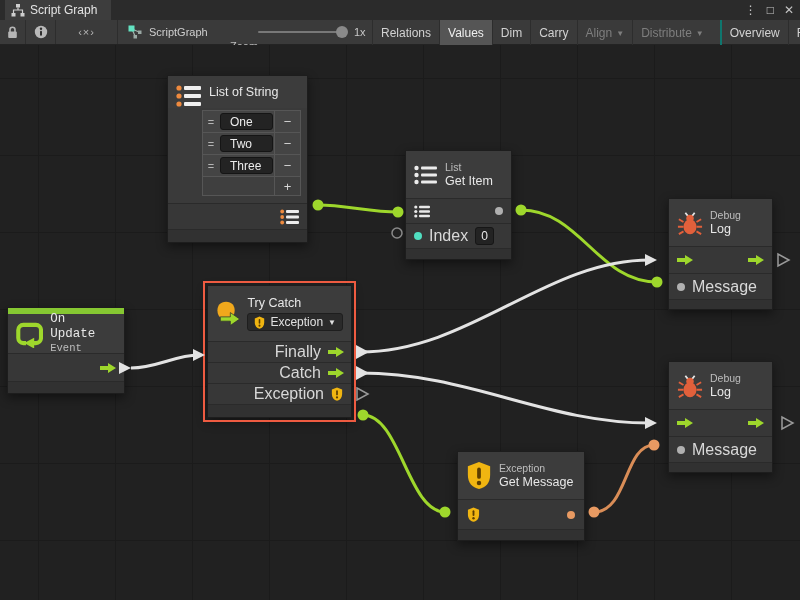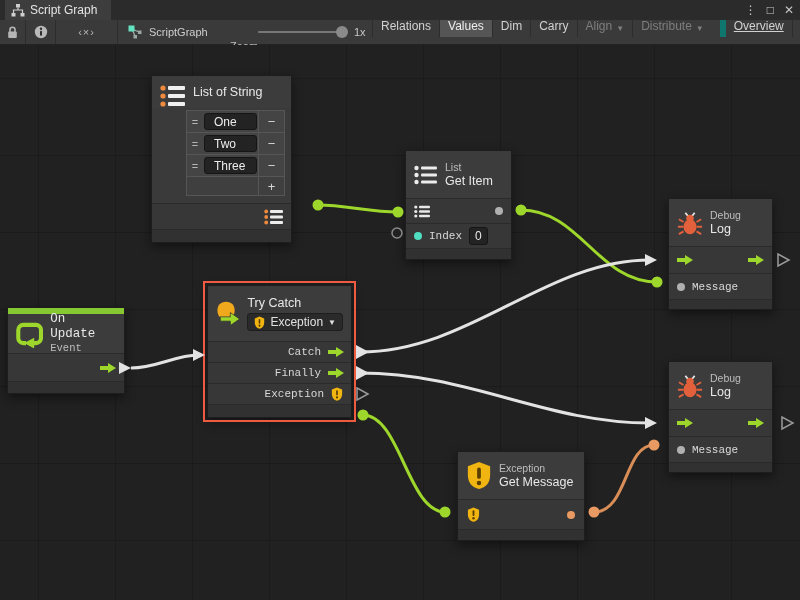--- a/index.html
+++ b/index.html
@@ -21,26 +21,26 @@
   .tb-left { position:absolute; left:0; top:0; height:24px; display:flex; }
   .tb-btn { height:24px; display:flex; align-items:center; justify-content:center;
     border-right:1px solid #2d2d2d; color:#c9c9c9; }
   .tb-btn.icon-lock { width:26px; } .tb-btn.icon-info { width:30px; } .tb-btn.icon-code { width:62px; font-size:11px; color:#b5b5b5; letter-spacing:1px; }
   .tb-graph { position:absolute; left:128px; top:0; height:24px; display:flex; align-items:center; gap:6px; color:#cfcfcf; font-size:11px; }
   .tb-zoom-label { position:absolute; left:230px; top:10px; height:32px; display:flex; align-items:center; color:#bdbdbd; font-size:11px; }
   .tb-slider { position:absolute; left:258px; top:11px; width:88px; height:2px; background:#787878; border-radius:1px; }
   .tb-knob { position:absolute; right:-2px; top:-5px; width:12px; height:12px; border-radius:50%; background:#8a8a8a; }
   .tb-zoomval { position:absolute; left:354px; top:0; height:24px; display:flex; align-items:center; color:#c8c8c8; font-size:11px; }
   .tb-right { position:absolute; left:372px; top:0; height:24px; display:flex; }
-  .tb-tbtn { height:17px; padding:4px 8px; display:flex; align-items:flex-end; gap:4px;
+  .tb-tbtn { height:17px; padding:13px 8px; display:flex; align-items:center; gap:4px;
     border-left:1px solid #2d2d2d; white-space:nowrap; }
   .tb-tbtn:last-child { border-right:1px solid #2d2d2d; }
   .tb-tbtn.active { background:#555555; color:#efefef; }
   .tb-tbtn.disabled { color:#7e7e7e; }
-  .tb-tbtn.gap { margin-left:8px; border-left:6px solid #0f766e;text-decoration:underline; }
+  .tb-tbtn.gap { margin-left:8px; border-left:2px solid #0f766e; }
   .dd-arrow { font-size:8px; }
 
   
   .canvas { position:absolute; top:45px; left:0; width:800px; height:555px; background:#212121;
     background-image:linear-gradient(#1b1b1b 1px, transparent 1px),
                      linear-gradient(90deg,#1b1b1b 1px, transparent 1px);
     background-size:77px 77px; background-position:38px 33px; }
 
   
   svg.wires { position:absolute; top:0; left:0; width:800px; height:555px; z-index:3; pointer-events:none; }
@@ -52,21 +52,21 @@
   .node.selected { outline:2px solid #ee5b41; outline-offset:2px; }
   .n-header { background:#3c3c3c; display:flex; align-items:center; gap:7px; padding:0 8px; }
   .h-texts { display:flex; flex-direction:column; justify-content:center; }
   .h-cat { font-size:10.5px; color:#bdbdbd; line-height:13px; }
   .h-title { font-size:12.5px; color:#e8e8e8; line-height:15px; }
   .n-row { background:#373737; border-top:1px solid #2a2a2a; display:flex; align-items:center; }
   .n-footer { background:#313131; border-top:1px solid #2a2a2a; }
   .dot { width:8px; height:8px; border-radius:50%; flex:0 0 auto; }
   .dot.gray { background:#b0b0b0; } .dot.teal { background:#50dec0; } .dot.orange { background:#e89a62; }
   .flow-arrow { flex:0 0 auto; }
-  .port-label { color:#d8d8d8; font-size:11px;font-family:Liberation Mono, monospace; }
+  .port-label { color:#d8d8d8; font-size:16px; }
   .value-field { background:#232323; border:1px solid #161616; border-radius:3px; color:#e8e8e8;
     font-size:12px; padding:0 5px; line-height:16px; }
 
   
   .list-editor { margin:2px 6px 7px 34px; background:#474747; border:1px solid #565656; }
   .le-row { display:flex; align-items:stretch; height:22px; border-bottom:1px solid #565656; background:#444; }
   .le-row:last-child { border-bottom:none; }
   .le-handle { width:16px; display:flex; align-items:center; justify-content:center; color:#b5b5b5; font-size:11px; }
   .le-field { flex:1; margin:2px 1px; background:#232323; border:1px solid #151515; border-radius:3px;
     color:#ececec; font-size:12px; display:flex; align-items:center; padding:0 9px; }
@@ -199,21 +199,21 @@
 
       <path d="M594,467 C628,467 624,400 654,400" stroke="#d98d57" stroke-width="3" fill="none"></path>
       <circle cx="594" cy="467" r="5.5" fill="#e89a62"></circle>
       <circle cx="654" cy="400" r="5.5" fill="#e89a62"></circle>
 
       <circle cx="397" cy="188" r="5" fill="#212121" stroke="#8a8a8a" stroke-width="1.5"></circle>
       <polygon points="778,209 778,221 789,215" fill="none" stroke="#9a9a9a" stroke-width="1.5"></polygon>
       <polygon points="782,372 782,384 793,378" fill="none" stroke="#9a9a9a" stroke-width="1.5"></polygon>
     </svg>
 
-    <div class="node" style="left:151px; top:30px; width:141px;">
+    <div class="node" style="left:167px; top:30px; width:141px;">
       <div class="n-header" style="padding-top:6px; align-items:flex-start;">
         <svg width="26" height="24" viewBox="0 0 26 24" style="margin-top:2px;">
           <circle cx="3" cy="4" r="2.6" fill="#ef8a3e"></circle>
             <rect x="8" y="2" width="17" height="4" rx="1" fill="#f0f0f0"></rect>
           <circle cx="3" cy="12" r="2.6" fill="#ef8a3e"></circle>
             <rect x="8" y="10" width="17" height="4" rx="1" fill="#f0f0f0"></rect>
           <circle cx="3" cy="20" r="2.6" fill="#ef8a3e"></circle>
             <rect x="8" y="18" width="17" height="4" rx="1" fill="#f0f0f0"></rect>
         </svg>
         <span class="h-title" style="margin-top:3px;">List of String</span>
@@ -298,27 +298,27 @@
               <path d="M7 0.5 L13 2.8 V8 C13 12.5 10.6 15 7 15.8 C3.4 15 1 12.5 1 8 V2.8 Z" fill="#f0b511"></path>
               <rect x="6" y="3.5" width="2" height="6" rx="1" fill="#5b3d00"></rect>
                 <circle cx="7" cy="12" r="1.3" fill="#5b3d00"></circle>
             </svg>
             <span>Exception</span>
             <span class="dd-arrow">▼</span>
           </div>
         </div>
       </div>
       <div class="n-row" style="height:21px; justify-content:flex-end; gap:7px; padding:0 7px;">
+        <span class="port-label">Finally</span>
+        <svg class="flow-arrow" width="16" height="10" viewBox="0 0 16 10">
+          <polygon points="0,3 8,3 8,0 16,5 8,10 8,7 0,7" fill="#9ed72c"></polygon>
+          </svg>
+      </div>
+      <div class="n-row" style="height:21px; justify-content:flex-end; gap:7px; padding:0 7px;">
         <span class="port-label">Catch</span>
-        <svg class="flow-arrow" width="16" height="10" viewBox="0 0 16 10">
-          <polygon points="0,3 8,3 8,0 16,5 8,10 8,7 0,7" fill="#9ed72c"></polygon>
-          </svg>
-      </div>
-      <div class="n-row" style="height:21px; justify-content:flex-end; gap:7px; padding:0 7px;">
-        <span class="port-label">Finally</span>
         <svg class="flow-arrow" width="16" height="10" viewBox="0 0 16 10">
           <polygon points="0,3 8,3 8,0 16,5 8,10 8,7 0,7" fill="#9ed72c"></polygon>
           </svg>
       </div>
       <div class="n-row" style="height:21px; justify-content:flex-end; gap:7px; padding:0 8px;">
         <span class="port-label">Exception</span>
         <svg width="12" height="14" viewBox="0 0 14 16">
           <path d="M7 0.5 L13 2.8 V8 C13 12.5 10.6 15 7 15.8 C3.4 15 1 12.5 1 8 V2.8 Z" fill="#f0b511"></path>
           <rect x="6" y="3.5" width="2" height="6" rx="1" fill="#5b3d00"></rect>
             <circle cx="7" cy="12" r="1.3" fill="#5b3d00"></circle>

